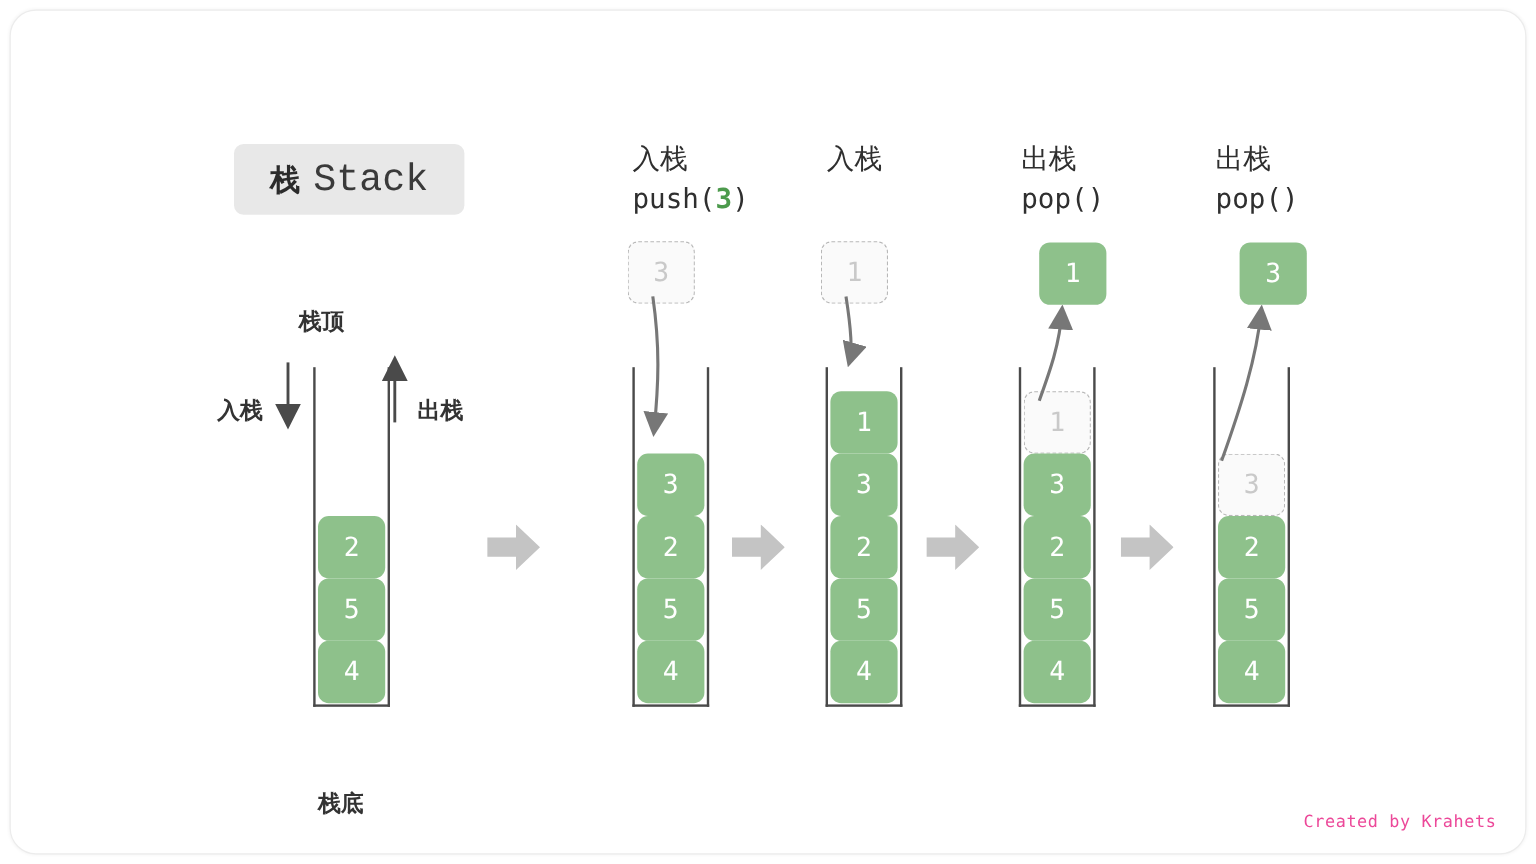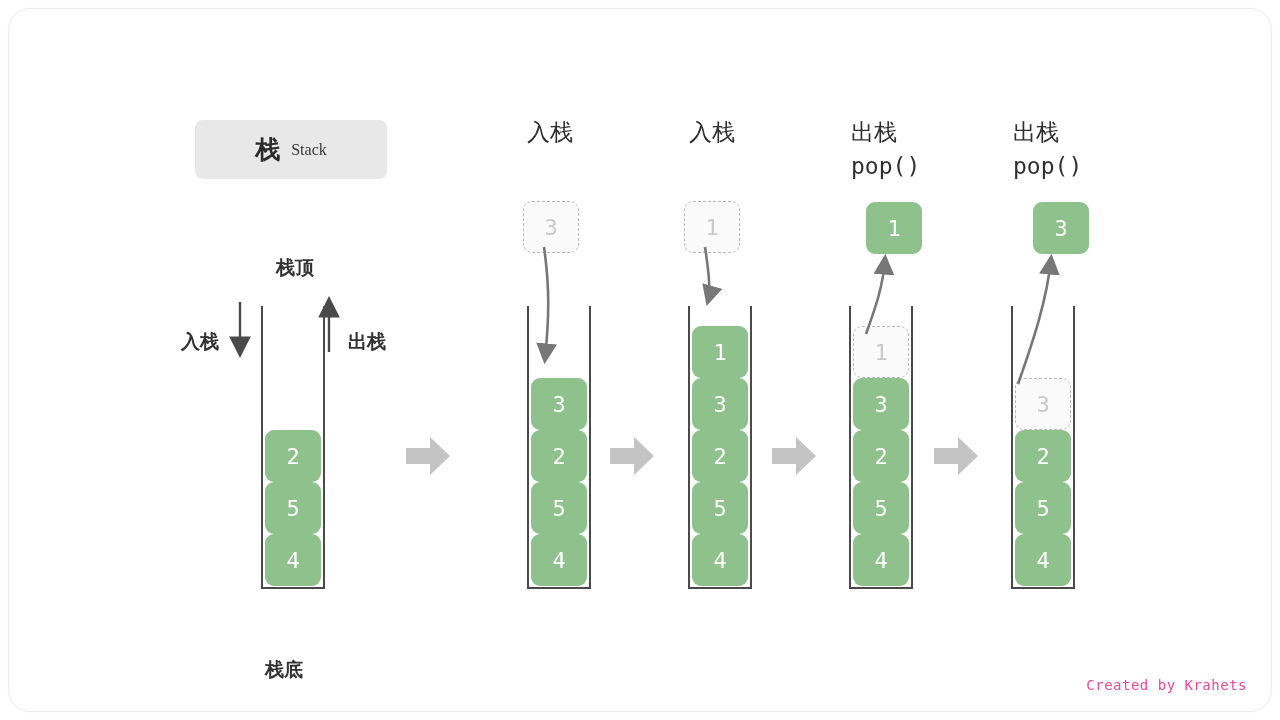--- a/index.html
+++ b/index.html
@@ -31,22 +31,22 @@
     background: #e8e8e8;
     border-radius: 8px;
     display: flex; align-items: center; justify-content: center;
   }
   #title-badge .t-cn {
     font-family: "Liberation Sans", "DejaVu Sans", sans-serif;
     font-size: 25px; font-weight: bold; color: #2b2b2b;
     letter-spacing: 1px;
   }
   #title-badge .t-en {
-    font-family: Liberation Serif, serif;
-    font-size: 16px; color: #3a3a3a; margin-left: 10px;
+    font-family: Liberation Mono, monospace;
+    font-size: 32px; color: #3a3a3a; margin-left: 10px;
   }
 
   
   .cn-label {
     position: absolute;
     font-family: "Liberation Sans", "DejaVu Sans", sans-serif;
     font-size: 19px; font-weight: bold; color: #333333;
     white-space: nowrap;
   }
 
@@ -154,41 +154,42 @@
 </head>
 <body>
 
 <div id="frame">
 
   <div id="title-badge">
     <span class="t-cn">栈</span>
     <span class="t-en">Stack</span>
   </div>
 
-  <div class="cn-label" style="left:267px; top:246px;">栈顶</div>
+  <div class="cn-label" style="left:240px; top:246px;">栈顶</div>
 
   <div class="cn-label" style="left:172px; top:320px;">入栈</div>
 
   <div class="cn-label" style="left:339px; top:320px;">出栈</div>
 
   <div class="stack" style="left:252px; top:297px; height:283px;">
     <div class="wall left"></div>
     <div class="wall right"></div>
     <div class="floor"></div>
     <div class="cells">
         <div class="cell solid">2</div>
         <div class="cell solid">5</div>
         <div class="cell solid">4</div>
       </div>
   </div>
 
   <div class="cn-label" style="left:256px; top:648px;">栈底</div>
 
   <div class="op-head" style="left:518px; top:106px;">
     <span class="op-cn">入栈</span>
+    <span class="op-code"><span>push(</span><span class="op-arg">3</span><span>)</span></span>
   </div>
 
   <div class="float-box ghost" style="left:514px; top:192px;">3</div>
 
   <div class="stack" style="left:518px; top:297px; height:283px;">
     <div class="wall left"></div>
     <div class="wall right"></div>
     <div class="floor"></div>
     <div class="cells">
         <div class="cell solid">3</div>

